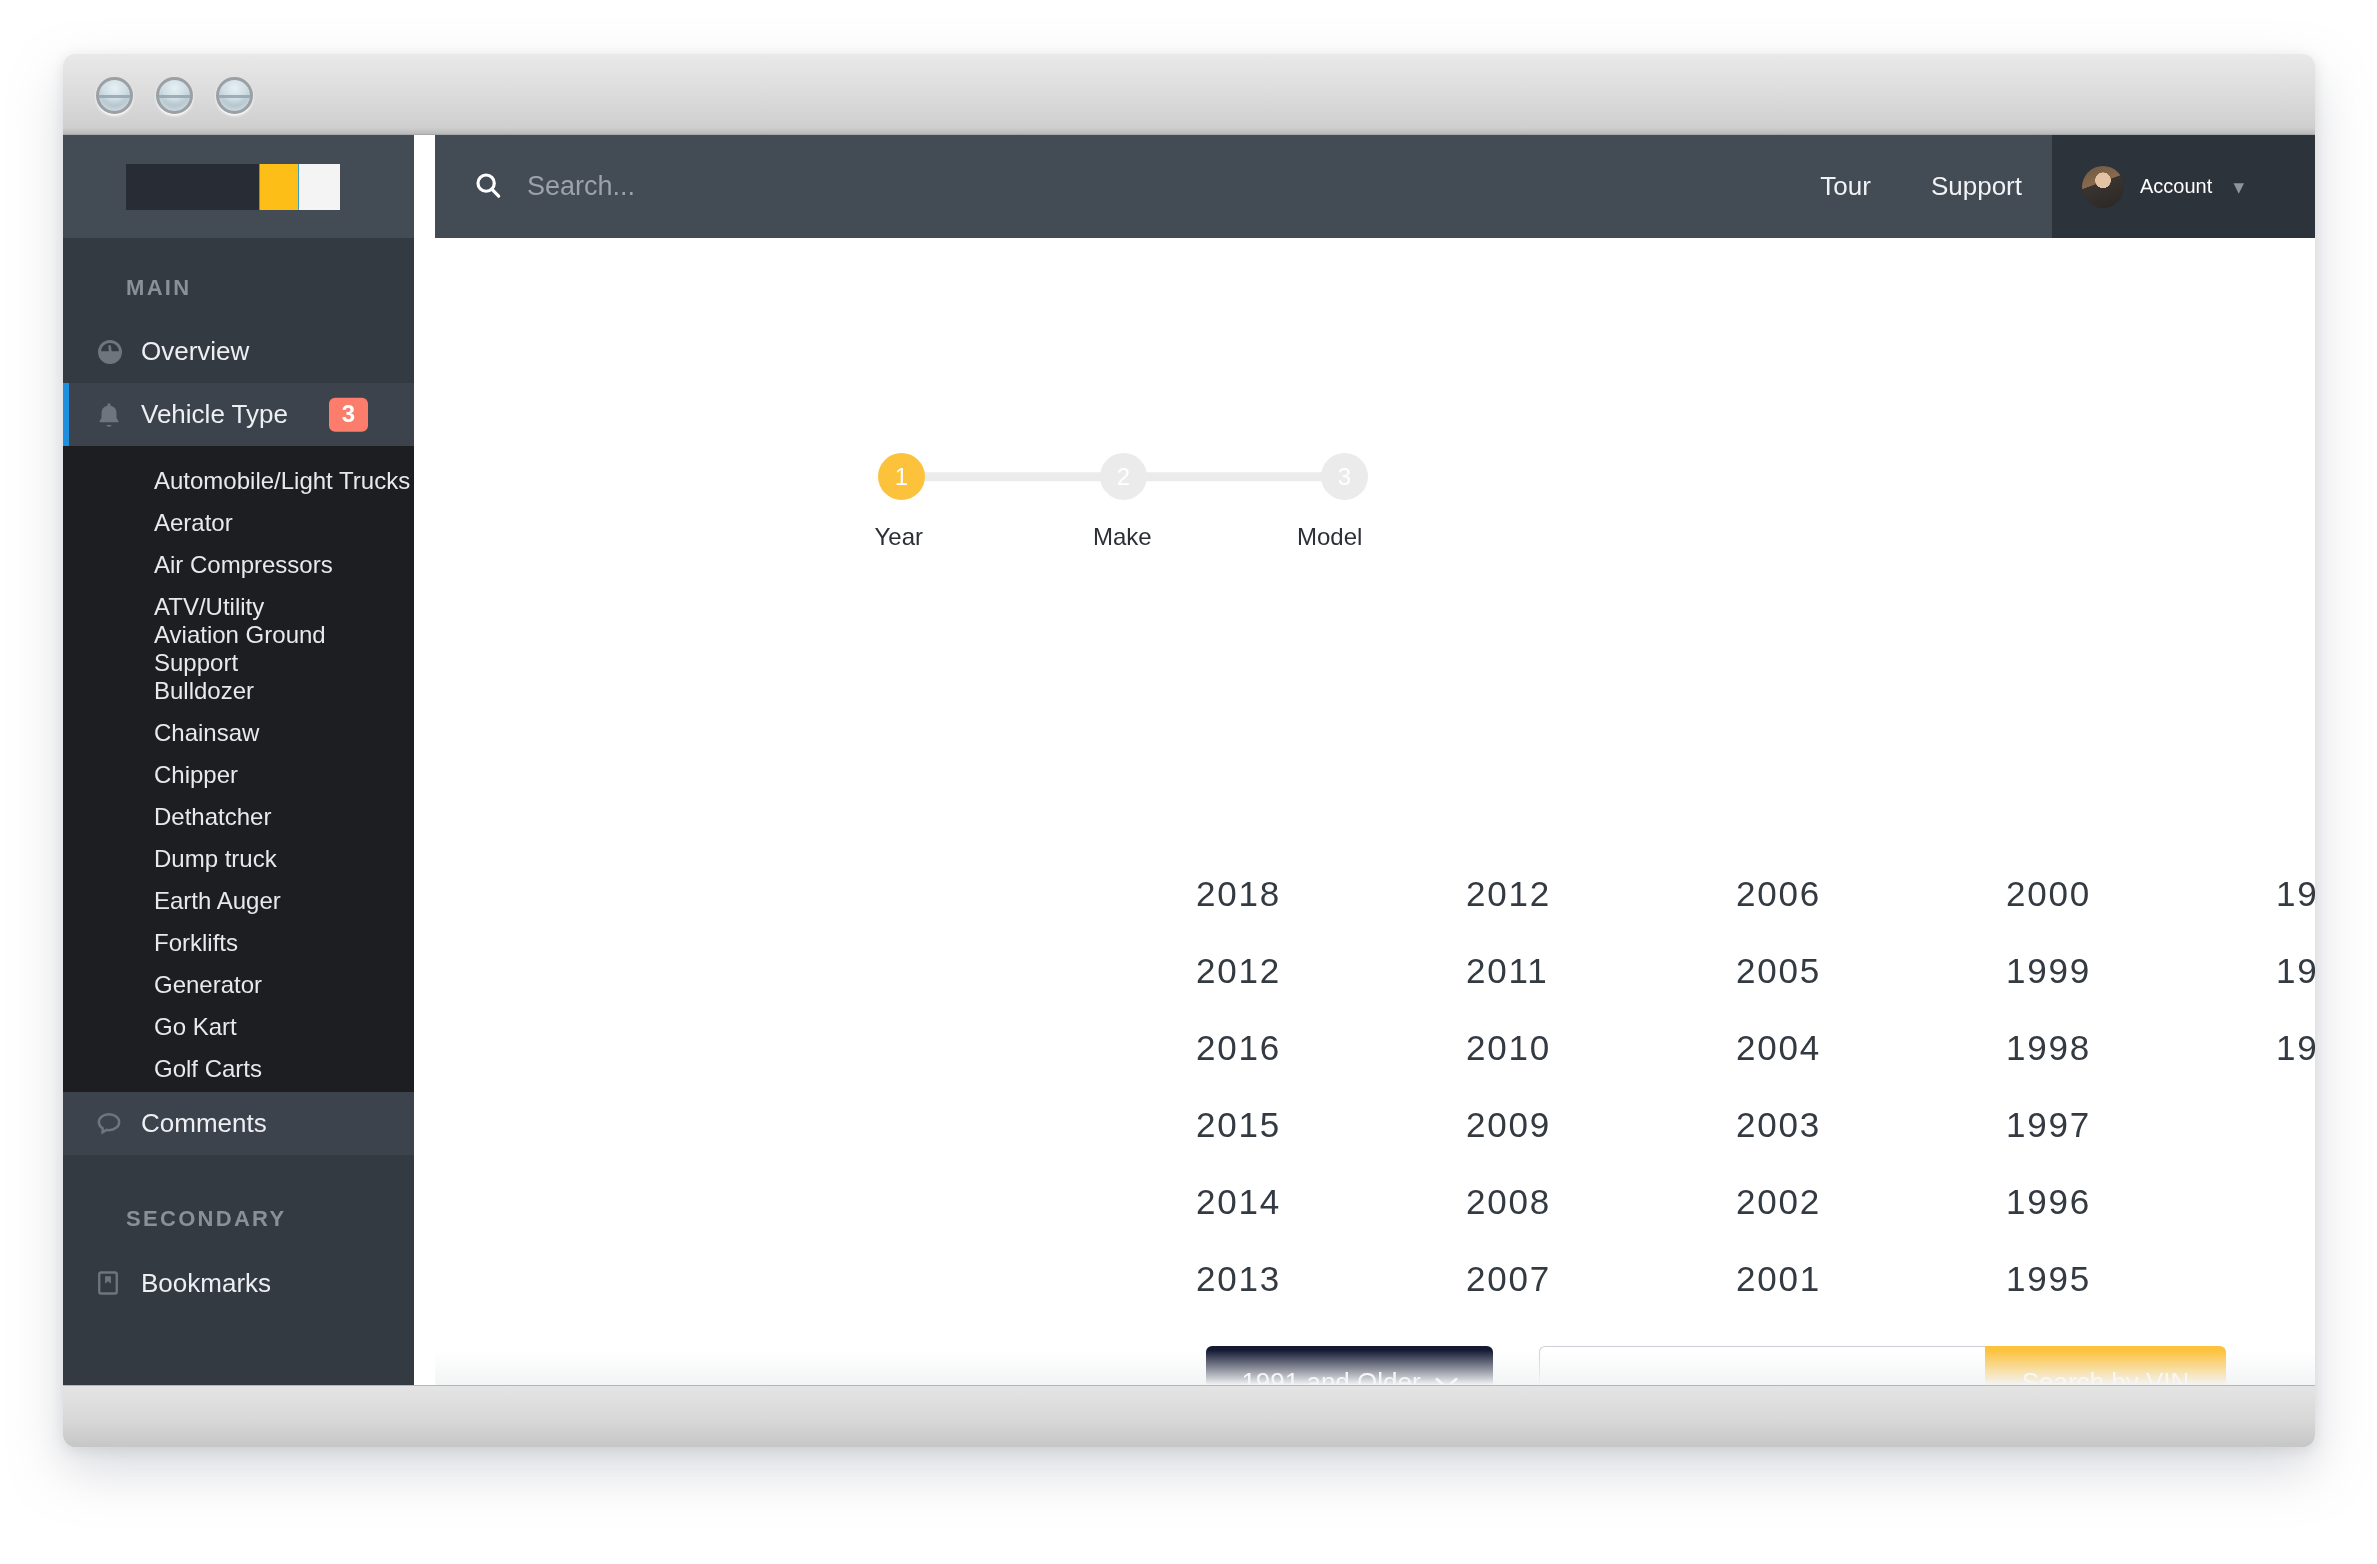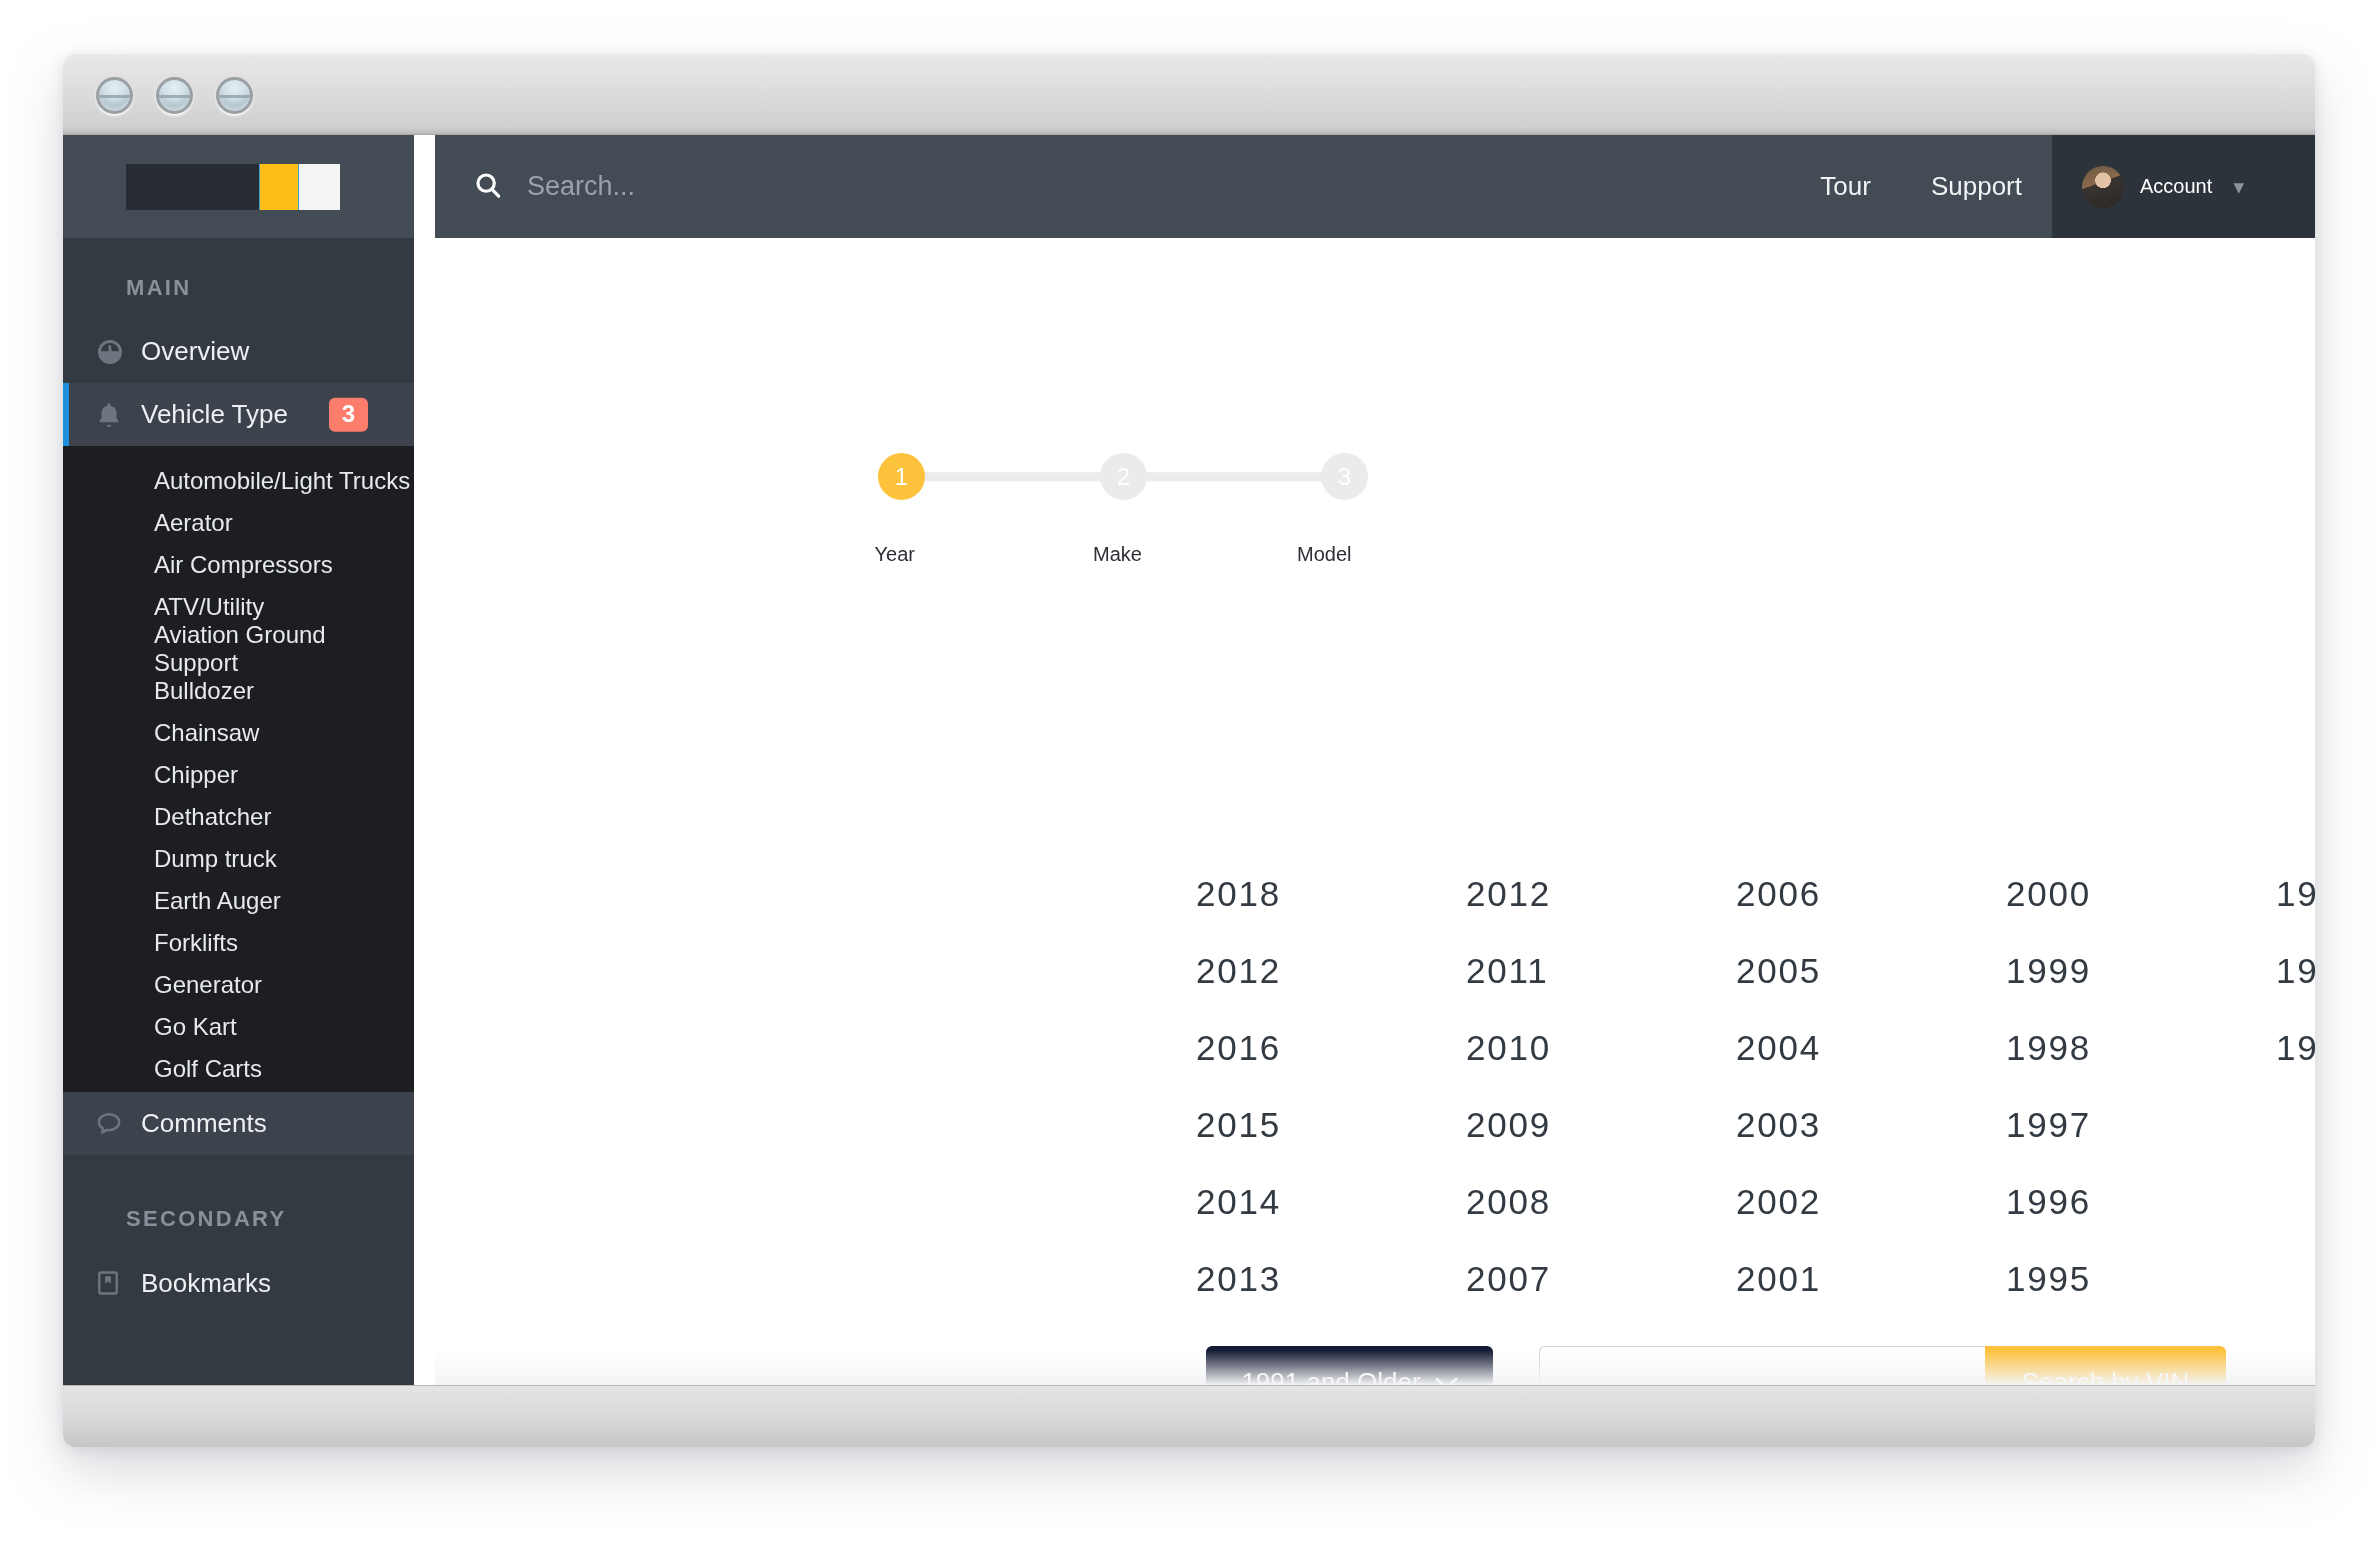--- a/index.html
+++ b/index.html
@@ -143,21 +143,21 @@
   }
   .step {
     position: absolute; top: 0; width: 47px; height: 47px; border-radius: 50%;
     display: flex; align-items: center; justify-content: center;
     color: #ffffff; font-size: 24px;
   }
   .step.s1 { left: 0;           background: #FDC23C; }
   .step.s2 { left: 222px;       background: #EBEBEB; }
   .step.s3 { left: 443px;       background: #EBEBEB; }
   .step-labels { position: relative; margin-top: 23px; height: 40px; }
-  .step-label { position: absolute; color: #2C2F36; font-size: 20px; margin-top: 20px; }
+  .step-label { position: absolute; color: #2C2F36; font-size: 24px; }
   .step-label.l1 { left: -3.5px; }
   .step-label.l2 { left: 215px; }
   .step-label.l3 { left: 419px; }
 
   .years {
     position: absolute; left: 761px; top: 605px;
     display: flex; gap: 0;
   }
   .ycol { width: 270px; }
   .ycell {

